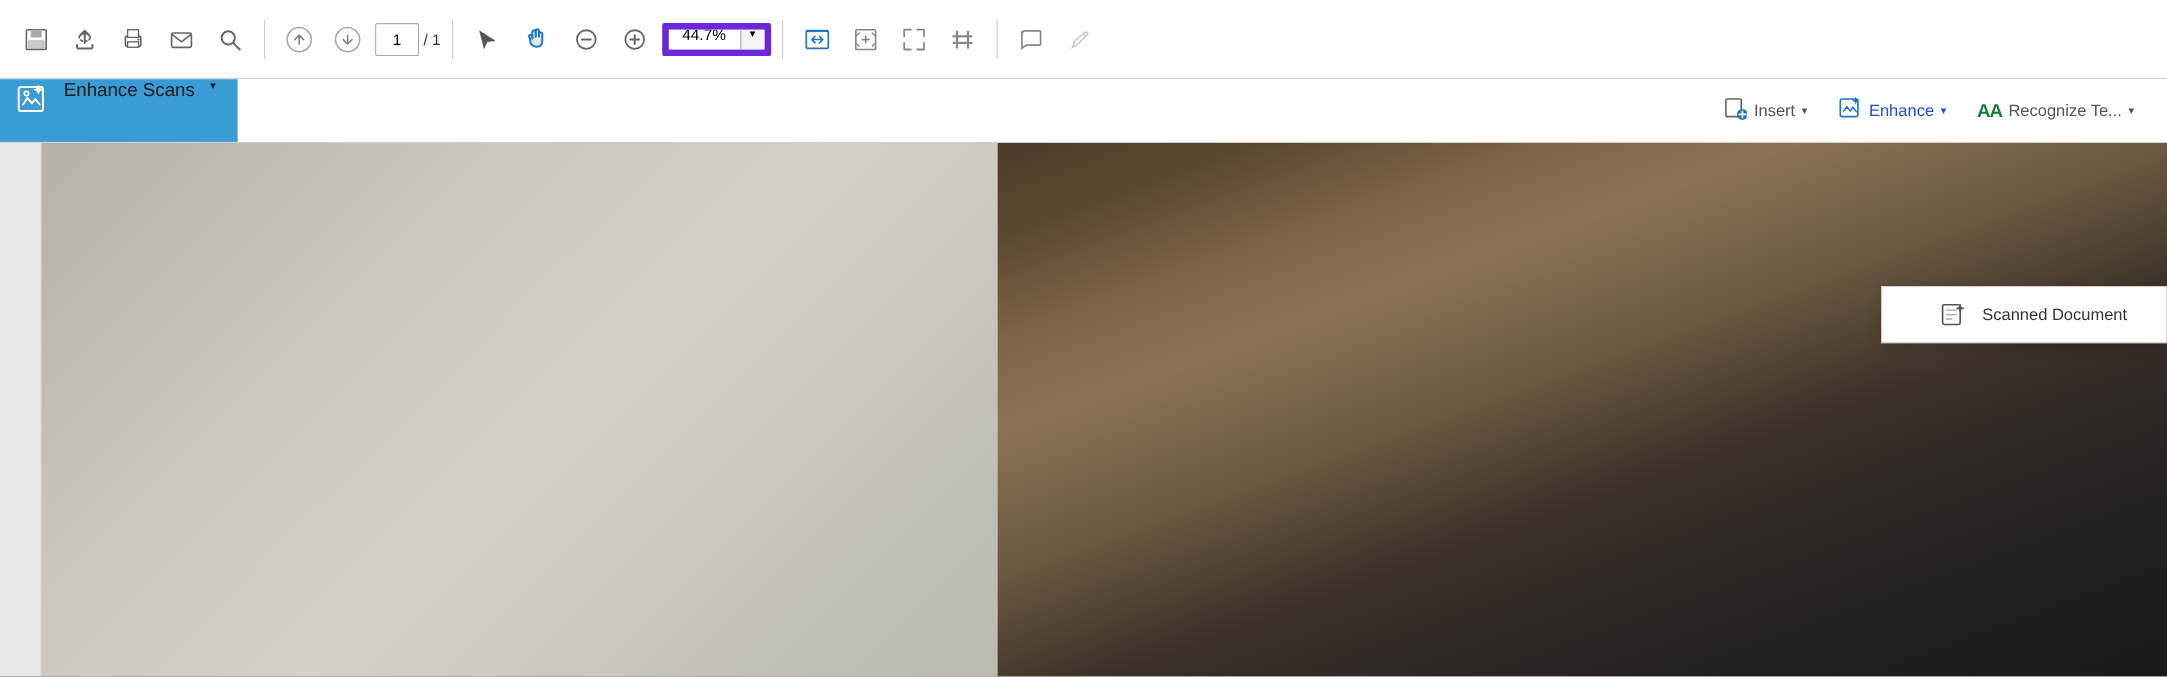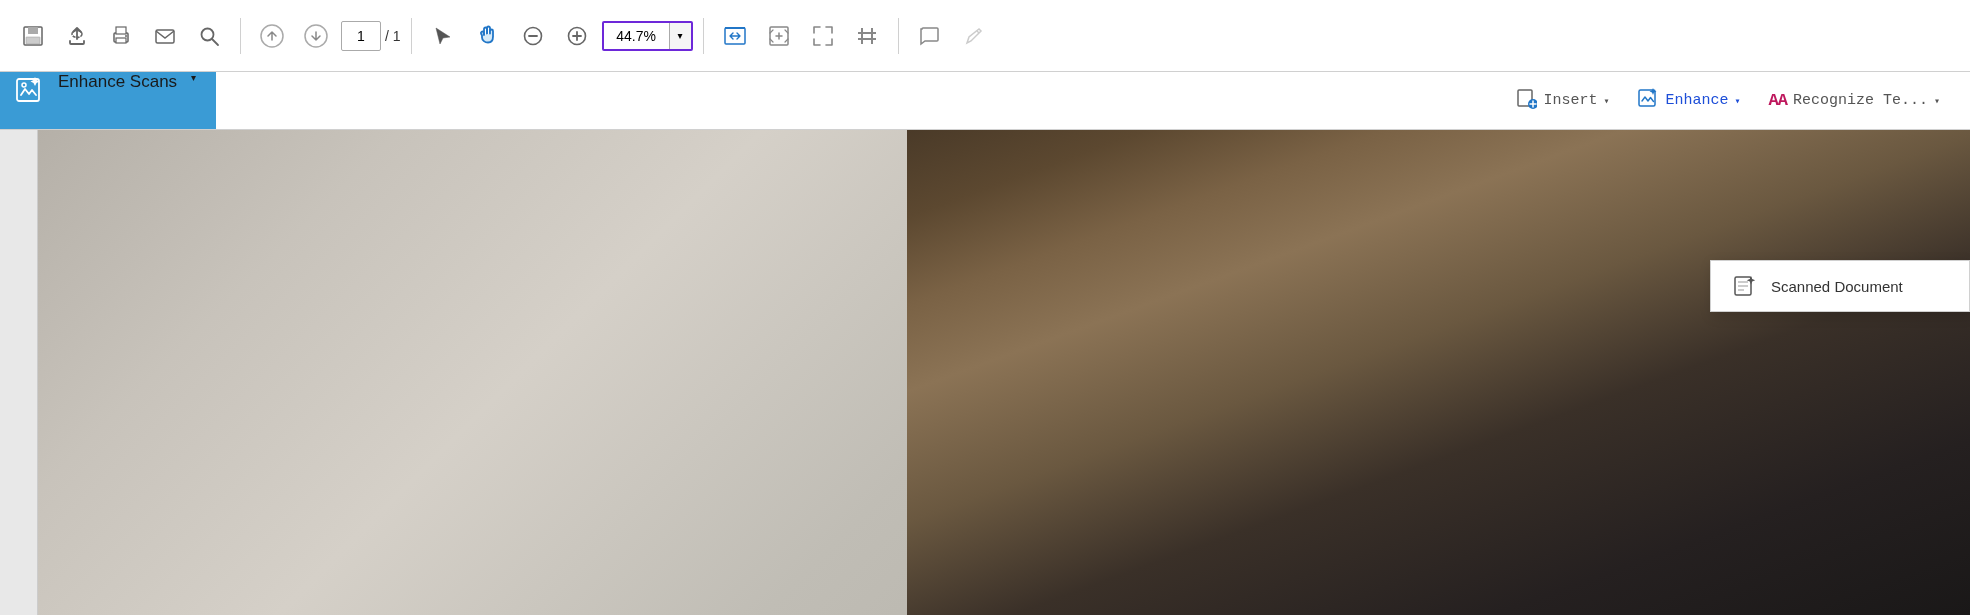--- a/index.html
+++ b/index.html
@@ -44,22 +44,22 @@
     .page-input {
       width: 40px;
       height: 30px;
       text-align: center;
       border: 1px solid #aaa;
       font-size: 14px;
       border-radius: 2px;
     }
     .zoom-select-group {
       display: flex;
-      align-items: center;
-      border: 2px solid #6d28d9;
+      align-items: flex-end;
+      border: 6px solid #6d28d9;
       border-radius: 2px;
       height: 30px;
       overflow: hidden;
     }
     .zoom-input {
       width: 65px;
       height: 28px;
       border: none;
       text-align: center;
       font-size: 14px;
@@ -128,21 +128,20 @@
       display: flex;
       align-items: center;
       gap: 6px;
       height: 58px;
       padding: 0 14px;
       border: none;
       background: transparent;
       cursor: pointer;
       font-size: 15px;
       color: #555;
-      font-family: Liberation Mono, monospace;
     }
     .sec-btn.active { color: #1d4ed8; font-weight: 500; }
     .sec-btn .btn-icon { font-size: 20px; }
     .sec-btn .arrow { font-size: 10px; }
 
     
     .doc-area {
       position: relative;
       width: 100%;
       height: calc(615px - 72px - 58px);
@@ -187,20 +186,21 @@
     
     .dropdown-menu {
       position: absolute;
       top: 72px + 58px;
       right: 0;
       background: white;
       border: 1px solid #d0d0d0;
       box-shadow: 2px 4px 12px rgba(0,0,0,0.15);
       min-width: 260px;
       z-index: 100;
+      padding-left: 31px;
     }
     .dropdown-item {
       display: flex;
       align-items: center;
       gap: 12px;
       padding: 12px 20px;
       cursor: pointer;
       font-size: 15px;
       color: #333;
     }
@@ -414,21 +414,21 @@
           <rect x="2" y="3" width="16" height="16" rx="1.5" stroke="#2176c7" stroke-width="1.5" fill="none"></rect>
           <path d="M5 14l3-4 3 4 2.5-3.5 3 4" stroke="#2176c7" stroke-width="1.4" stroke-linecap="round" stroke-linejoin="round"></path>
           <path d="M16 1l1 2.5 2.5 1-2.5 1L16 8l-1-2.5L12.5 4.5l2.5-1z" fill="#2176c7"></path>
         </svg>
       </span>
       <span>Enhance</span>
       <span class="arrow">▾</span>
     </button>
 
     <button class="sec-btn">
-      <span class="btn-icon" style="font-size:17px; font-weight:600; color:#be185d; letter-spacing:-1px;">
+      <span class="btn-icon" style="font-size:17px; font-weight:600; color:#15803d; letter-spacing:-1px;">
         AA
       </span>
       <span>Recognize Te...</span>
       <span class="arrow">▾</span>
     </button>
   </div>
 </div>
 
 <div class="doc-area">
   <div class="doc-sidebar"></div>

